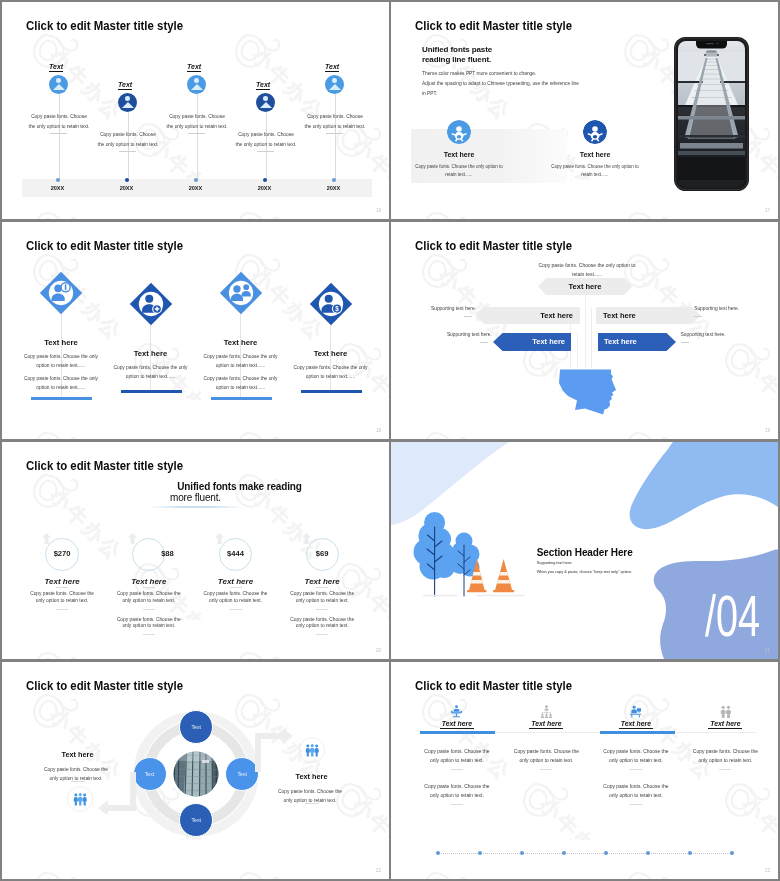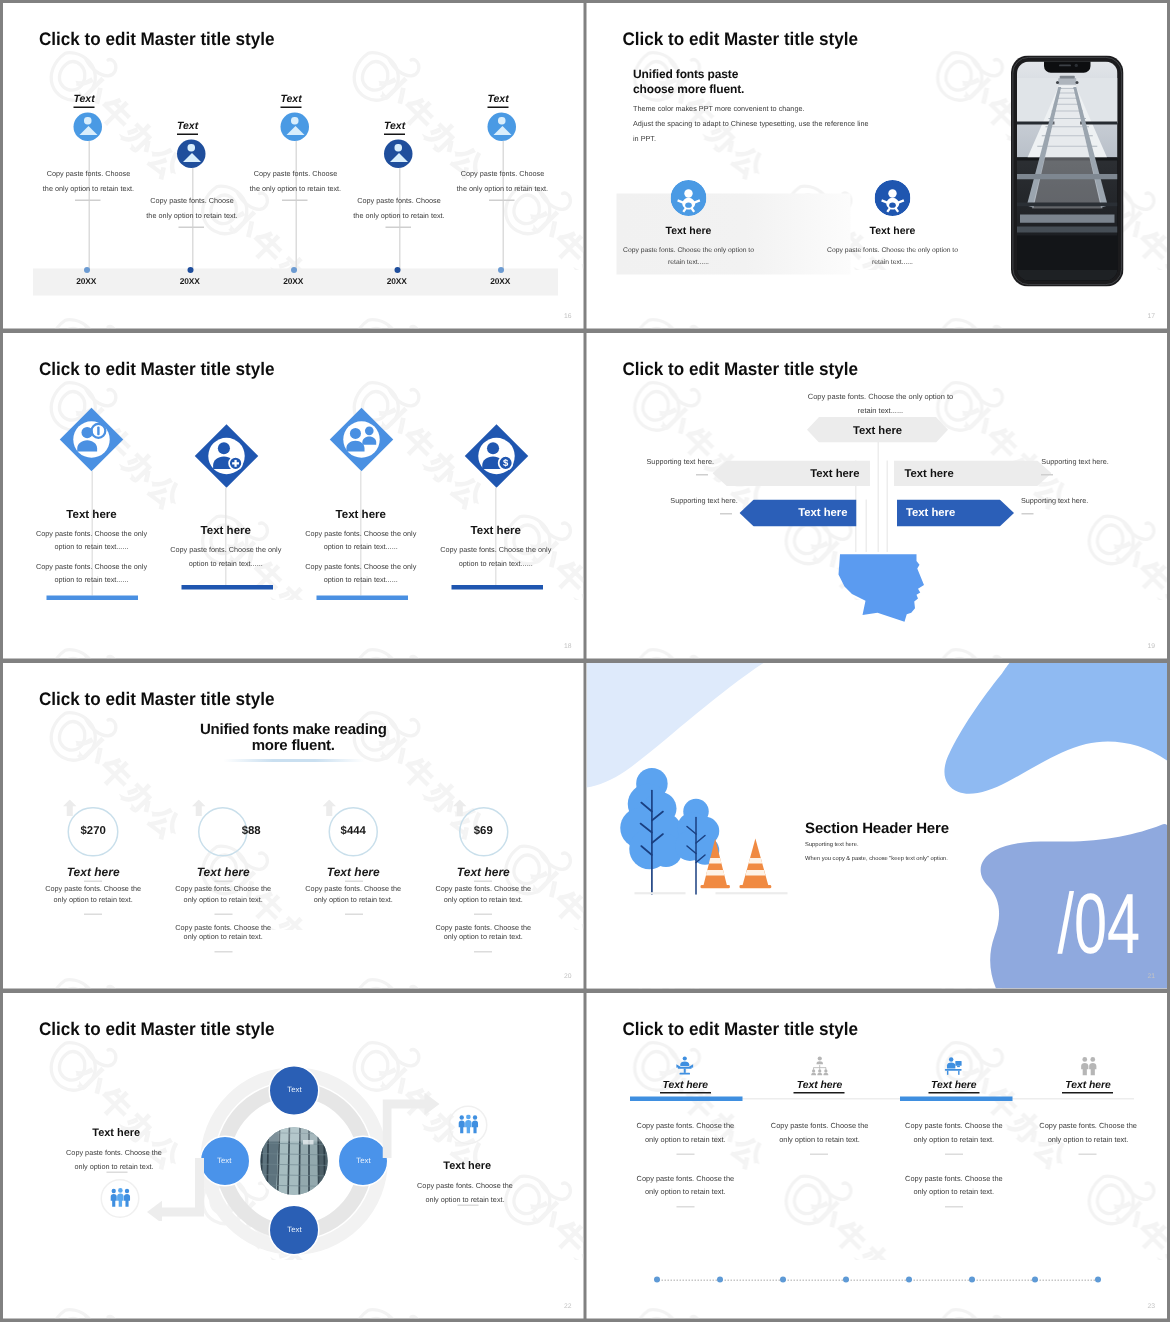--- a/index.html
+++ b/index.html
@@ -110,21 +110,21 @@
 
 <div class="slide s2" style="left:391px;top:2px;width:387px;height:217px;">
   <svg class="wmbg" width="387" height="217">
         <rect width="387" height="217" fill="url(#wmpat)"></rect>
       </svg>
   <div class="title" style="left:23.6px;top:17px;">Click to edit Master title style</div>
   <div class="pgnum" style="right:8px;bottom:6px;">17</div>
   <div id="s2body">
     <div style="position:absolute;left:20px;top:127px;width:156px;height:54px;background:linear-gradient(to right,#f1f1f1 0%,#f2f2f2 55%,#fcfcfc 100%);"></div>
     <div style="position:absolute;left:31px;top:43px;font-size:8px;font-weight:bold;color:#111;letter-spacing:-0.1px;">Unified fonts paste</div>
-    <div style="position:absolute;left:31px;top:53px;font-size:8px;font-weight:bold;color:#111;letter-spacing:-0.1px;">choose more fluent.</div>
+    <div style="position:absolute;left:31px;top:53px;font-size:8px;font-weight:bold;color:#111;letter-spacing:-0.1px;">reading line fluent.</div>
     <div style="position:absolute;left:31px;top:69px;font-size:4.85px;color:#3d3d3d;">Theme color makes PPT more convenient to change.</div>
     <div style="position:absolute;left:31px;top:79px;font-size:4.85px;color:#3d3d3d;">Adjust the spacing to adapt to Chinese typesetting, use the reference line</div>
     <div style="position:absolute;left:31px;top:89px;font-size:4.85px;color:#3d3d3d;">in PPT.</div>
 
     <div>
       <div class="circ-icon" style="left:56px;top:118px;"><svg viewBox="0 0 48 48" width="24" height="24">
               <circle cx="24" cy="24" r="24" fill="#4a9ae4"></circle>
               <g fill="#fff">
                 <circle cx="24" cy="18" r="5.6"></circle>
                 <path d="M24 23.5c-3.4 0-6.3 2-7.4 4.8L10 25.8l-1.1 2.9 6.8 2.6c0 2.4 1.2 4.6 3.1 6l-3 4.4 2.5 1.7 3.1-4.5c.9 .3 1.9 .4 2.9 .4s2-.1 2.9-.4l3.1 4.5 2.5-1.7 -3-4.4c1.9-1.4 3.1-3.6 3.1-6l6.8-2.6 -1.1-2.9 -6.6 2.5C30.3 25.5 27.4 23.5 24 23.5z"></path>
@@ -336,22 +336,22 @@
   </div>
 </div>
 
 <div class="slide s5" style="left:2px;top:442px;width:387px;height:217px;">
   <svg class="wmbg" width="387" height="217">
         <rect width="387" height="217" fill="url(#wmpat)"></rect>
       </svg>
   <div class="title" style="left:23.6px;top:17px;">Click to edit Master title style</div>
   <div class="pgnum" style="right:8px;bottom:6px;">20</div>
   <div id="s5body">
-    <div style="position:absolute;left:0;top:39px;width:387px;text-align:center;font-size:10px;font-weight:bold;color:#111;letter-spacing:-0.15px;">Unified fonts make reading</div>
-    <div style="position:absolute;left:0;top:50.3px;width:387px;text-align:center;font-size:10px;font-weight:bold;color:#111;letter-spacing:-0.15px;">more fluent.</div>
+    <div style="position:absolute;left:0;top:39px;width:387px;text-align:center;font-size:10px;font-weight:bold;color:#111;letter-spacing:-0.15px;padding-left:44px;">Unified fonts make reading</div>
+    <div style="position:absolute;left:0;top:50.3px;width:387px;text-align:center;font-size:10px;font-weight:normal;color:#111;letter-spacing:-0.15px;">more fluent.</div>
     <div style="position:absolute;left:147px;top:64.4px;width:94px;height:1.6px;background:linear-gradient(to right,#ffffff,#c9dff0 35%,#c9dff0 65%,#ffffff);"></div>
     <div>
       <svg viewBox="0 0 20 26" width="9" height="11.7" style="position:absolute;left:39.6px;top:90.8px;">
             <path d="M10 0 L20 10 L14.5 10 L14.5 26 L5.5 26 L5.5 10 L0 10 Z" fill="#ececec"></path>
           </svg>
       <div style="position:absolute;left:43.400000000000006px;top:95.6px;width:31.4px;height:31.4px;border:0.9px solid #c9dfeb;border-radius:50%;"></div>
       <div style="position:absolute;left:35.1px;top:107.39999999999999px;width:50px;text-align:center;font-size:7.6px;font-weight:bold;color:#1a1a1a;">$270</div>
       <div class="ih" style="left:20.1px;top:134.5px;width:80px;text-align:center;font-size:8px;color:#1a1a1a;">Text here</div>
       <div style="position:absolute;left:54.1px;top:145.4px;width:12px;height:0.9px;background:#dcdcdc;"></div>
       <div class="body-t" style="left:25.1px;top:148.8px;width:70px;line-height:6.8px;">Copy paste fonts. Choose the only option to retain text.</div>

